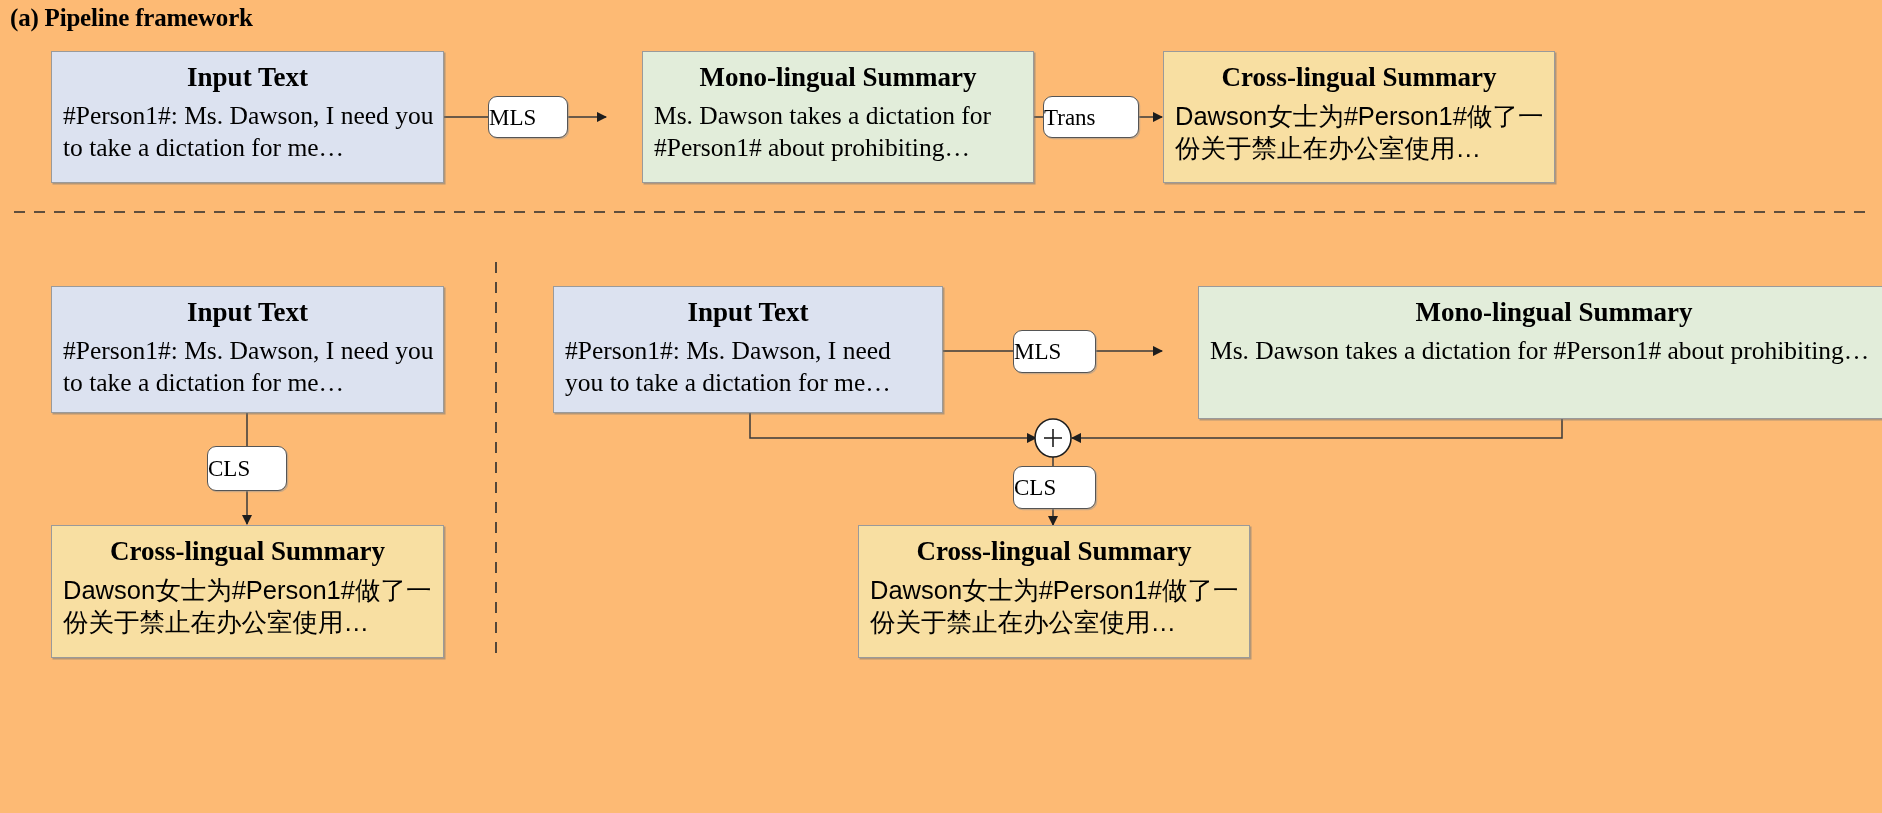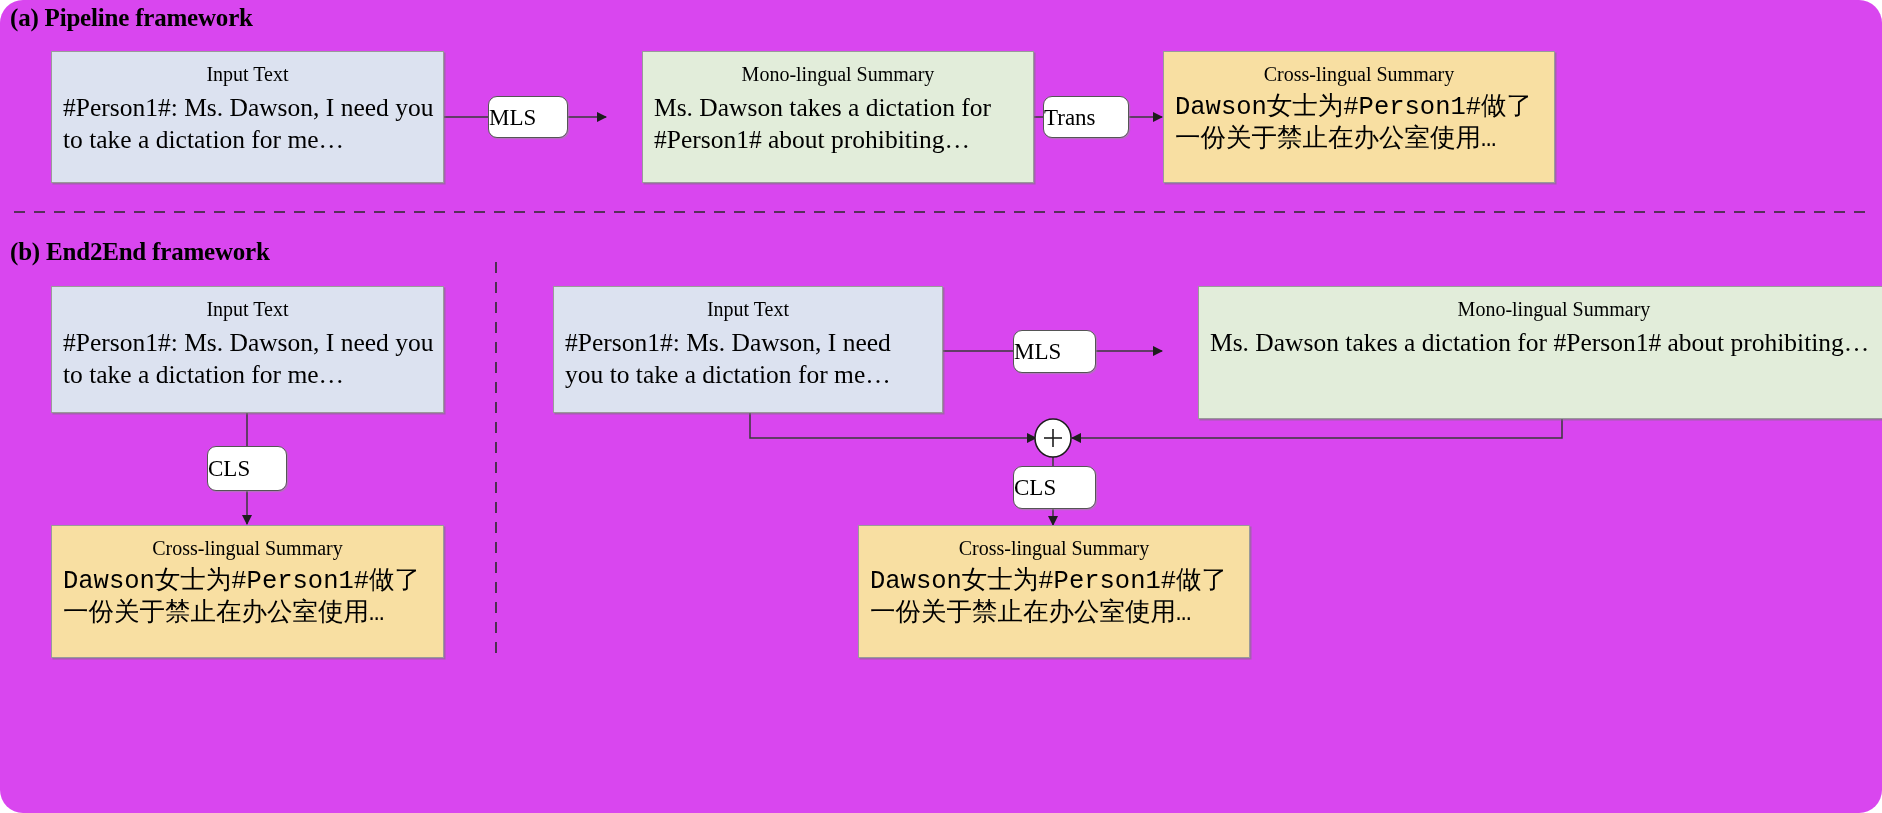--- a/index.html
+++ b/index.html
@@ -9,22 +9,21 @@
   }
   body {
     font-family: "Liberation Serif", "DejaVu Serif", serif;
     color: #000000;
   }
   #canvas {
     position: relative;
     width: 1882px;
     height: 813px;
     overflow: hidden;
-    background: #d946ef;
-    border-radius: 23px;
+    background: #fdba74;
   }
   .panel-title {
     position: absolute;
     font-family: "Liberation Serif", "DejaVu Serif", serif;
     font-weight: bold;
     font-size: 25px;
     letter-spacing: -0.2px;
     white-space: nowrap;
     color: #000;
   }
@@ -34,34 +33,34 @@
     border: 1px solid #9a9a9a;
     box-shadow: 1.5px 1.5px 0 rgba(120,120,120,0.55);
     padding: 0;
     overflow: hidden;
   }
   .node.blue   { background: #dce2f0; }
   .node.green  { background: #e2edda; margin-left: 35px; }
   .node.yellow { background: #f8dfa2; }
   .node-title {
     text-align: center;
-    font-weight: normal;
-    font-size: 20px;
+    font-weight: bold;
+    font-size: 27px;
     line-height: 1.1;
     margin-top: 11px;
     white-space: nowrap;
   }
   .node-body {
     font-size: 25.5px;
     line-height: 1.26;
     margin: 7px 9px 0 11px;
     text-align: left;
   }
   .node-body.cjk {
-    font-family: Liberation Mono, monospace;
+    font-family: Liberation Sans, sans-serif;
     letter-spacing: 0px;
   }
   .op {
     position: absolute;
     box-sizing: border-box;
     background: #ffffff;
     border: 1px solid #555;
     border-radius: 9px;
     display: flex;
     align-items: center;
@@ -132,30 +131,29 @@
 
   <div class="op" style="left:488px; top:96px; width:80px; height:42px;">
     <span>MLS</span>
   </div>
 
   <div class="node green" style="left:607px; top:51px; width:392px; height:132px;">
     <div class="node-title">Mono-lingual Summary</div>
     <div class="node-body">Ms. Dawson takes a dictation for #Person1# about prohibiting…</div>
   </div>
 
-  <div class="op" style="left:1043px; top:96px; width:86px; height:42px;">
+  <div class="op" style="left:1043px; top:96px; width:96px; height:42px;">
     <span>Trans</span>
   </div>
 
   <div class="node yellow" style="left:1163px; top:51px; width:392px; height:132px;">
     <div class="node-title">Cross-lingual Summary</div>
     <div class="node-body cjk">Dawson女士为#Person1#做了一份关于禁止在办公室使用…</div>
   </div>
 
-  <div class="panel-title" style="left:10px; top:238px;">(b) End2End framework</div>
 
   <div class="node blue" style="left:51px; top:286px; width:393px; height:127px;">
     <div class="node-title">Input Text</div>
     <div class="node-body">#Person1#: Ms. Dawson, I need you to take a dictation for me…</div>
   </div>
 
   <div class="op" style="left:207px; top:446px; width:80px; height:45px;">
     <span>CLS</span>
   </div>
 

